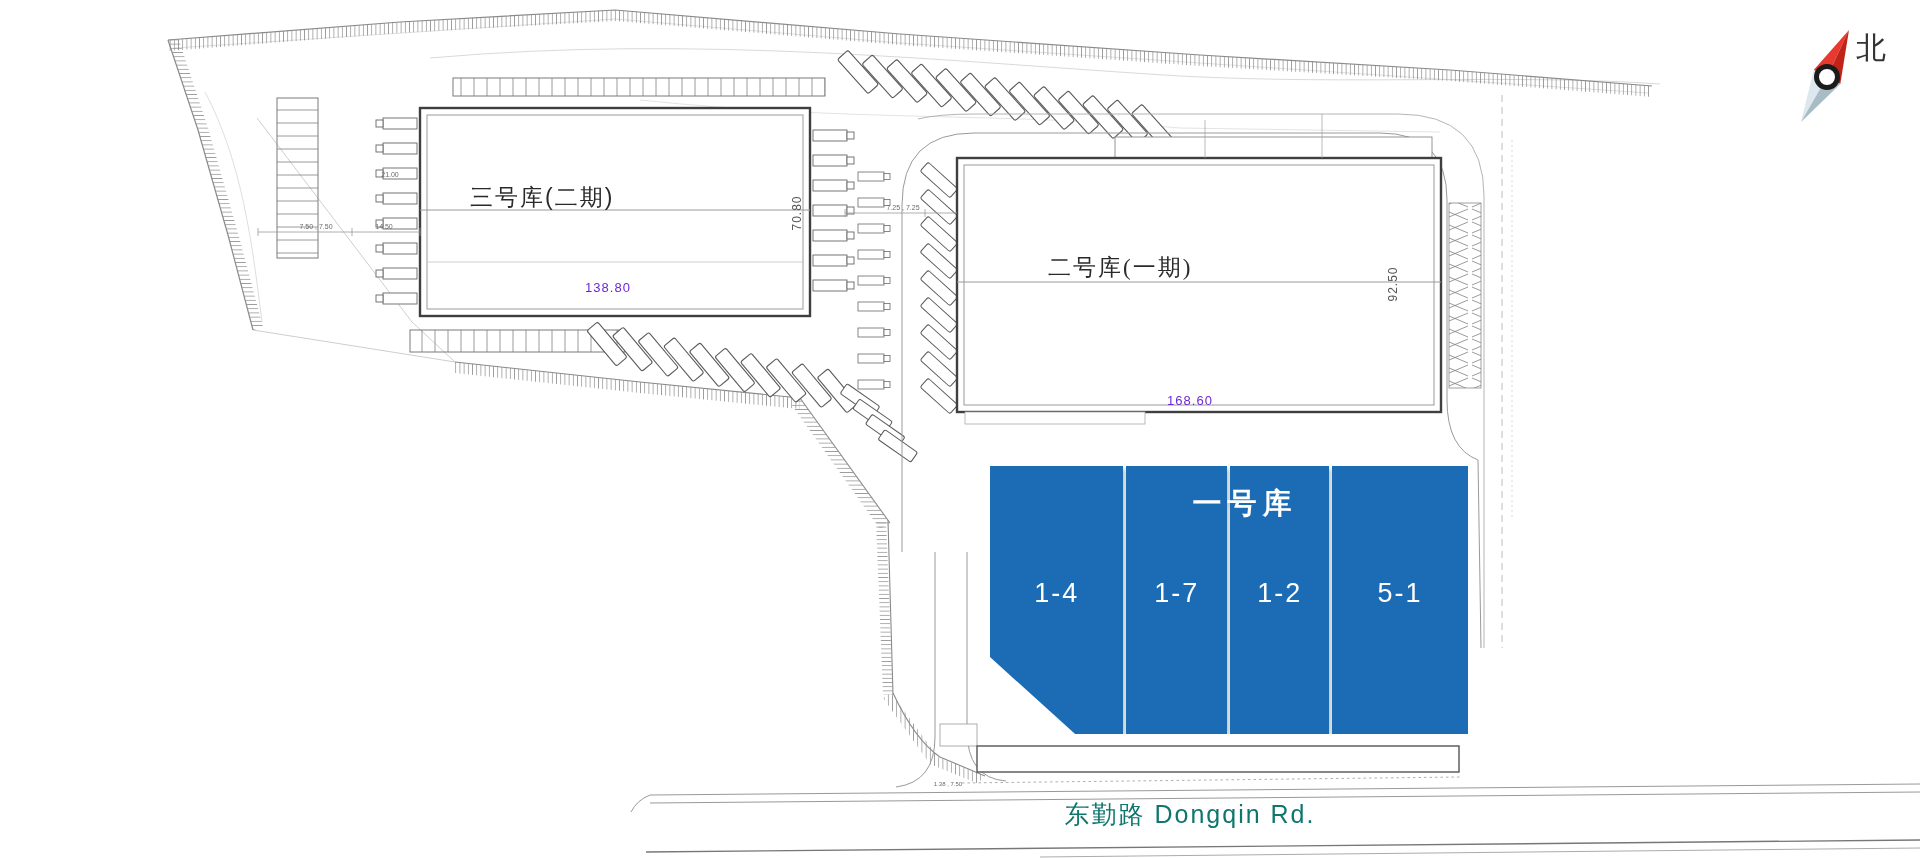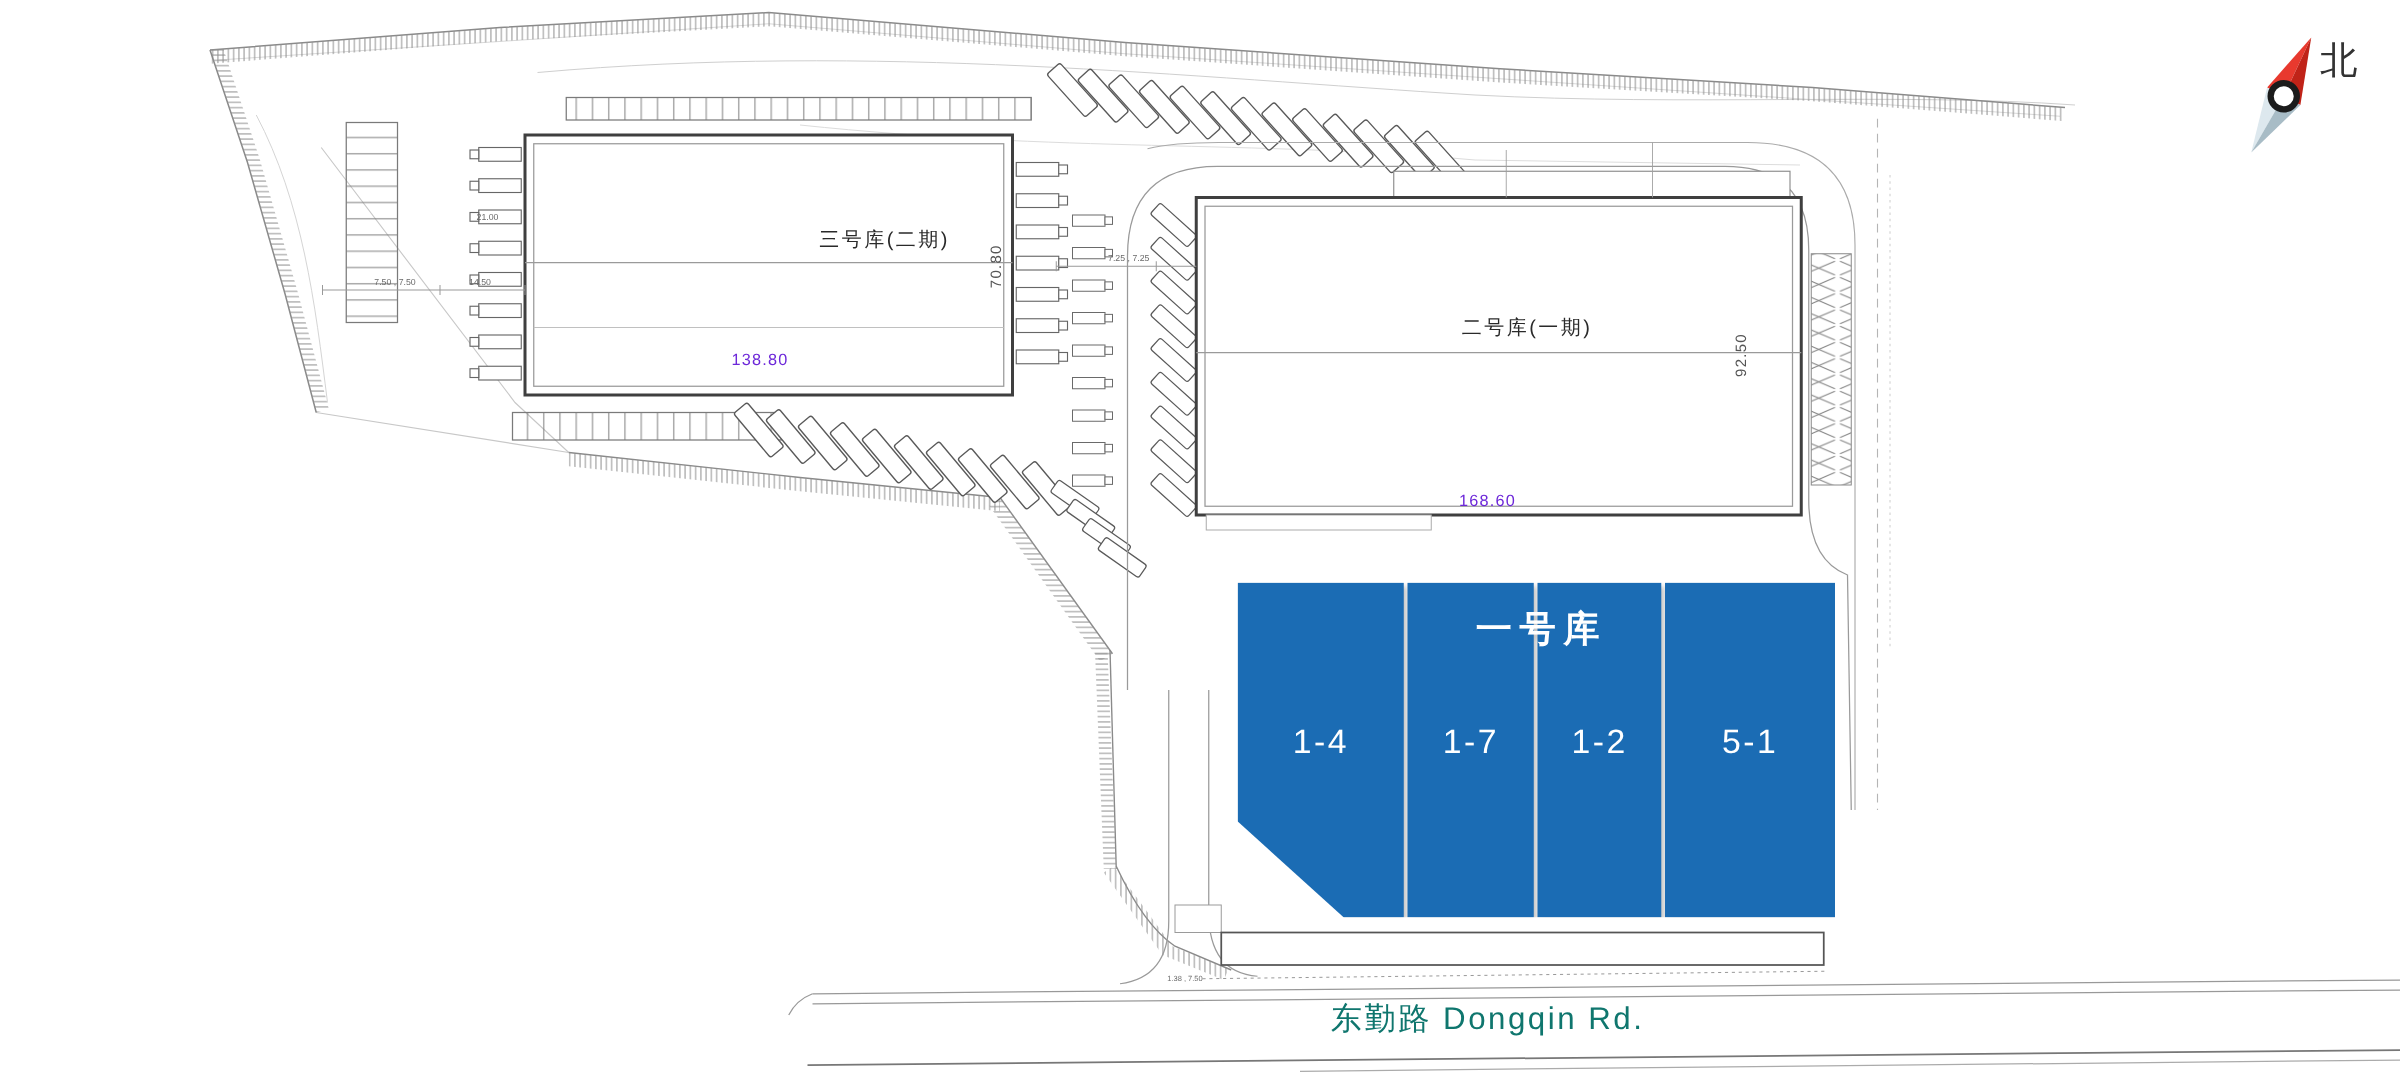--- a/index.html
+++ b/index.html
@@ -1,33 +1,33 @@
 <!DOCTYPE html>
 <html><head>
 <meta charset="utf-8">
 <style>
   html,body{margin:0;padding:0;background:#fff;}
   .stage{position:relative;width:1920px;height:858px;background:#ffffff;overflow:hidden;
          font-family:"Liberation Sans", sans-serif;}
   .stage svg{position:absolute;left:0;top:0;}
   .lbl{position:absolute;color:#2b2b2b;white-space:nowrap;}
-  .bname{font-size:16px;letter-spacing:2px;text-align:right;color:#2a2a2a;}
+  .bname{font-size:23px;letter-spacing:2px;text-align:left;color:#2a2a2a;}
   .dim{font-size:13px;color:#6d28d9;text-align:center;letter-spacing:1px;}
   .dimv{font-size:12px;color:#555;text-align:center;letter-spacing:1px;transform:rotate(-90deg);}
   .tinydim{font-size:7px;color:#6a6a6a;text-align:center;letter-spacing:0px;}
   .roadname{font-size:25px;color:#0f766e;text-align:center;letter-spacing:2px;}
   .north{font-size:30px;color:#333;}
   
   .w1{position:absolute;left:990px;top:466px;width:478px;height:268px;
       clip-path:polygon(0% 0%, 100% 0%, 100% 100%, 17.8% 100%, 0% 71.3%);
       display:flex;gap:3px;filter:drop-shadow(2px 3px 2px rgba(70,70,70,.35));}
   .w1 .unit{position:relative;background:#1b6cb4;display:flex;align-items:center;justify-content:center;}
   .u0{flex:0 0 27.9%;} .u1{flex:0 0 21.1%;} .u2{flex:0 0 20.7%;} .u3{flex:1;}
   .unit-label{color:#fff;font-size:27px;letter-spacing:2px;margin-top:-14px;}
-  .w1-title{position:absolute;left:4px;top:18px;width:100%;text-align:center;color:#fff;
+  .w1-title{position:absolute;left:16px;top:18px;width:100%;text-align:center;color:#fff;
             font-size:29px;font-weight:600;letter-spacing:6px;z-index:3;pointer-events:none;}
 </style>
 </head>
 <body>
 
 <div class="stage">
 
 <svg width="1920" height="858" viewBox="0 0 1920 858">
   <defs>
     <pattern id="teethV" width="4.2" height="12" patternUnits="userSpaceOnUse">
@@ -234,21 +234,21 @@
   </div>
   <div class="unit u3">
     <span class="unit-label">5-1</span>
   </div>
 </div>
 
 <div class="lbl bname" style="left:470px;top:182px;width:290px;">三号库(二期)</div>
 <div class="lbl dim" style="left:558px;top:280px;width:100px;">138.80</div>
 <div class="lbl dimv" style="left:762px;top:206px;width:70px;">70.80</div>
 
-<div class="lbl bname" style="left:1004px;top:252px;width:270px;">二号库(一期)</div>
+<div class="lbl bname" style="left:1048px;top:252px;width:270px;font-family:Liberation Serif, serif;">二号库(一期)</div>
 <div class="lbl dim" style="left:1140px;top:393px;width:100px;">168.60</div>
 <div class="lbl dimv" style="left:1358px;top:277px;width:70px;">92.50</div>
 
 <div class="lbl tinydim" style="left:368px;top:171px;width:44px;">21.00</div>
 <div class="lbl tinydim" style="left:281px;top:223px;width:70px;">7.50 , 7.50</div>
 <div class="lbl tinydim" style="left:362px;top:223px;width:44px;">14.50</div>
 <div class="lbl tinydim" style="left:868px;top:204px;width:70px;">7.25 , 7.25</div>
 <div class="lbl tinydim" style="left:913px;top:781px;width:70px;font-size:6px;">1.38 , 7.50</div>
 
 <div class="lbl roadname" style="left:1035px;top:798px;width:310px;">东勤路 Dongqin Rd.</div>

